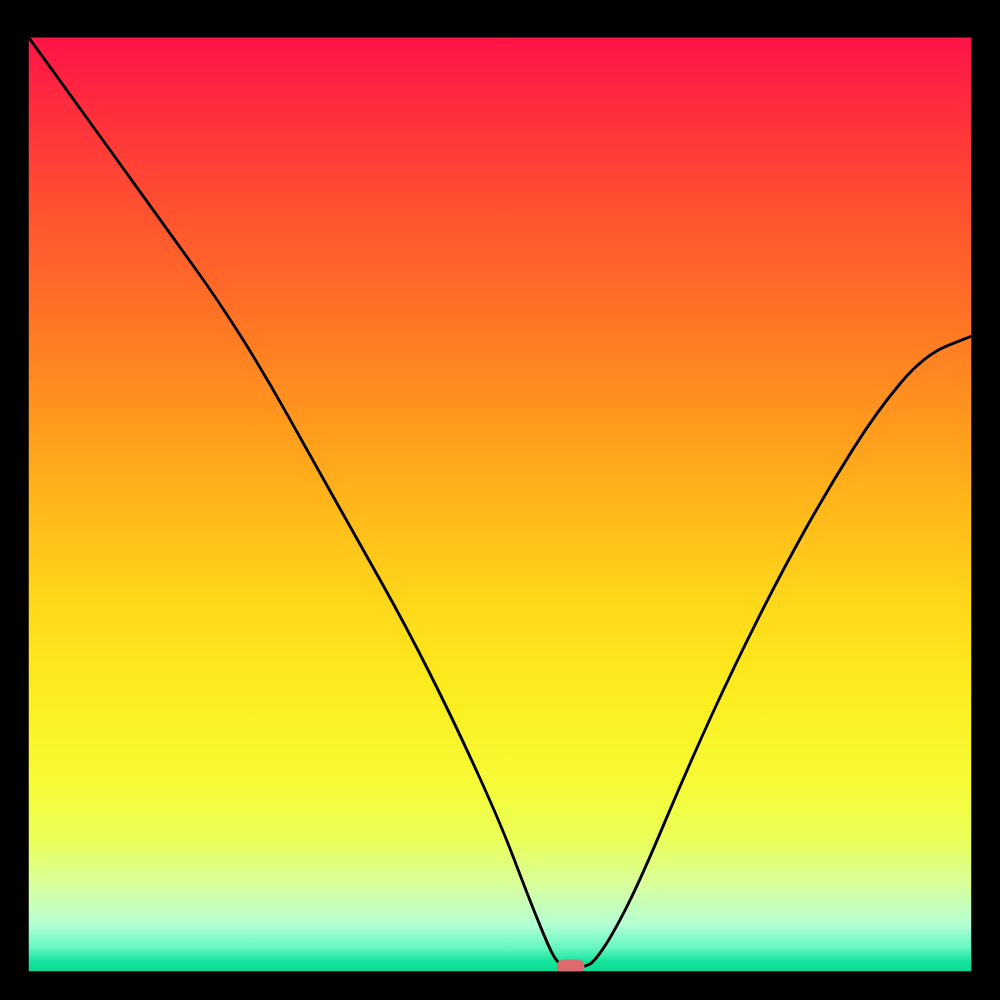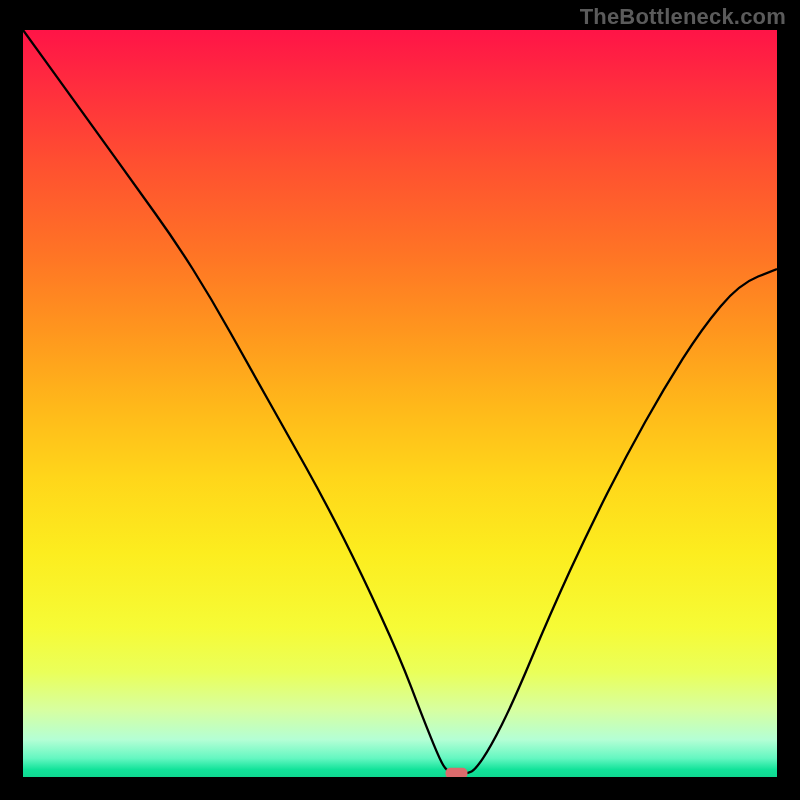--- a/index.html
+++ b/index.html
@@ -71,21 +71,20 @@
   .marker {
     fill: #db6b6d;
     stroke: none;
   }
 </style>
 </head>
 <body>
 
 <div class="frame">
 
-  <div class="watermark">TheBottleneck.com</div>
 
   <div class="plot-area">
 
     <svg class="overlay" viewBox="0 0 754 747" preserveAspectRatio="none">
       <path id="curve" class="curve-path" d="M 0.0 0.0 Q 0.0 0.0 18.9 26.1 Q 37.7 52.3 56.6 78.4 Q 75.4 104.6 94.3 130.7 Q 113.1 156.9 131.9 183.0 Q 150.8 209.2 169.7 239.0 Q 188.5 268.9 207.3 302.5 Q 226.2 336.1 245.0 369.8 Q 263.9 403.4 282.8 437.0 Q 301.6 470.6 320.5 508.0 Q 339.3 545.3 358.1 586.4 Q 377.0 627.5 388.3 657.4 Q 399.6 687.2 407.2 705.9 Q 414.7 724.6 418.5 732.1 Q 422.2 739.5 426.0 741.4 Q 429.8 743.3 433.5 743.3 Q 437.3 743.3 441.1 743.3 Q 444.9 743.3 448.6 741.4 Q 452.4 739.5 459.9 728.3 Q 467.5 717.1 478.8 694.7 Q 490.1 672.3 508.9 627.5 Q 527.8 582.7 546.6 541.6 Q 565.5 500.5 584.4 463.1 Q 603.2 425.8 622.0 392.2 Q 640.9 358.6 659.8 328.7 Q 678.6 298.8 697.5 276.4 Q 716.3 254.0 735.1 246.5 T 754.0 239.0"></path>
       <rect id="marker" class="marker" rx="5" ry="5" x="422.5" y="737.8" width="22" height="11"></rect>
     </svg>
 
   </div>
 </div>

